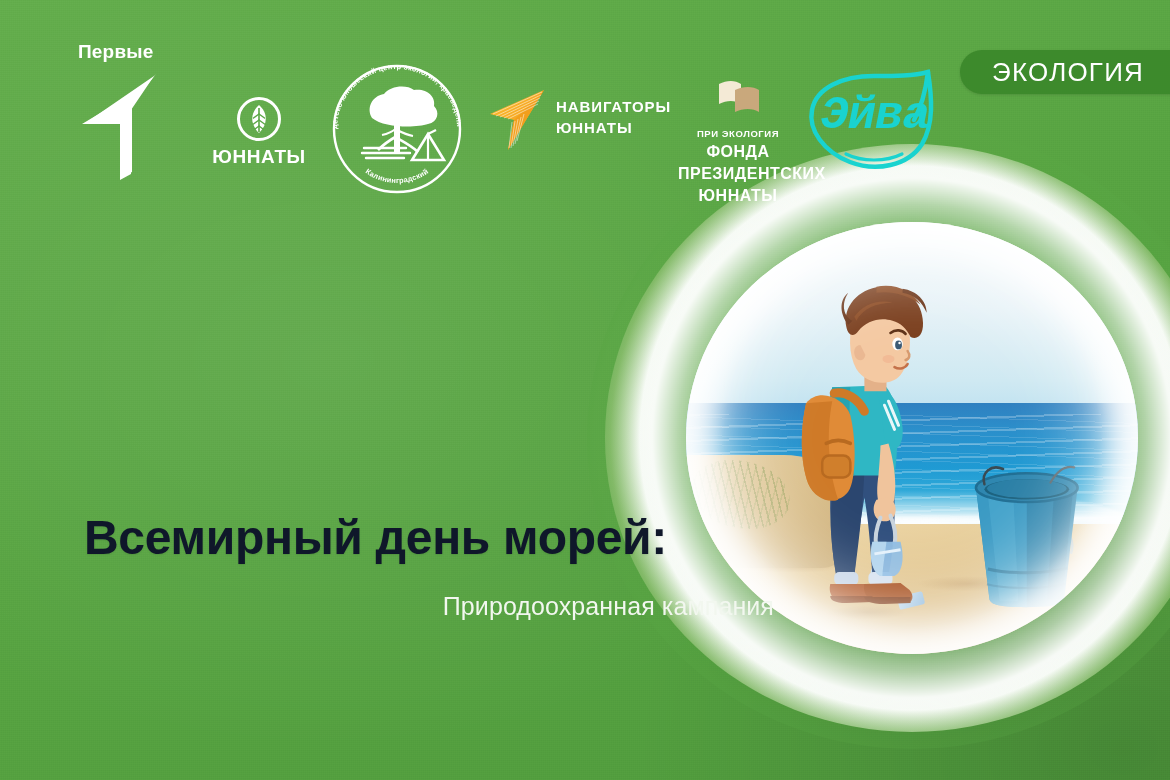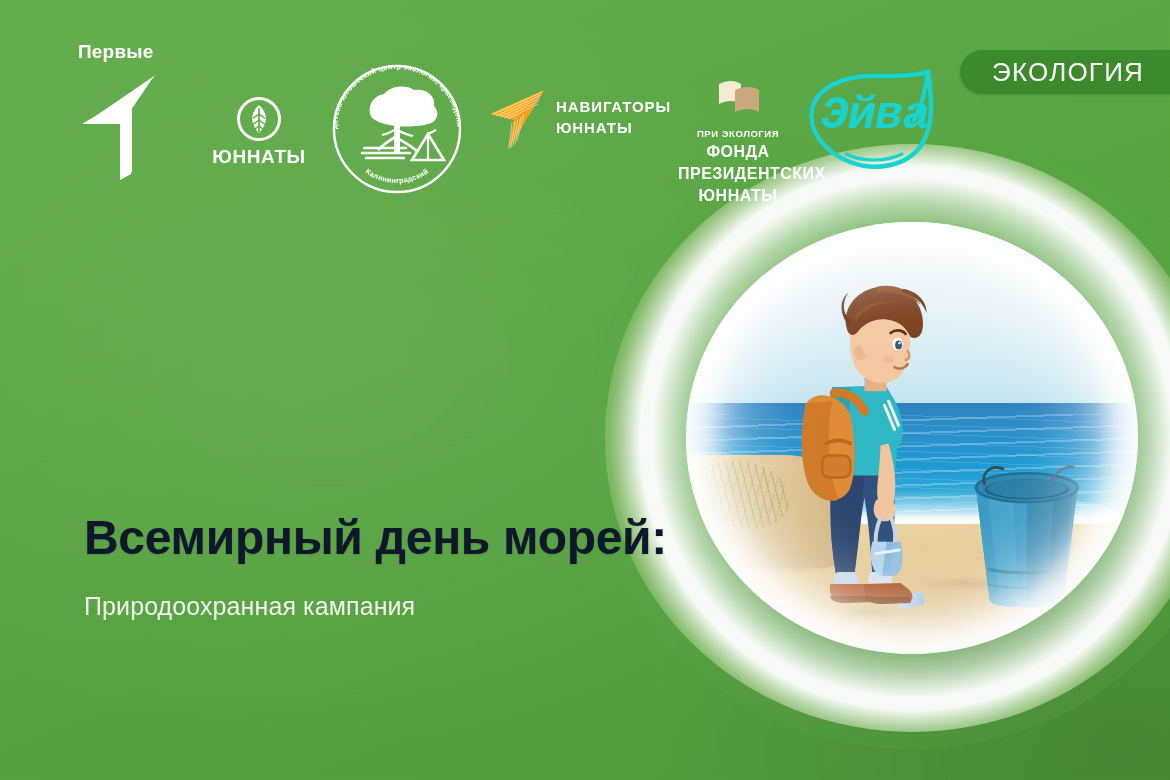--- a/index.html
+++ b/index.html
@@ -163,20 +163,21 @@
   }
   .headline .title .ln { display: block; white-space: nowrap; }
   .headline .subtitle {
     margin: 26px 0 0 0;
     font-size: 25px;
     font-weight: 400;
     line-height: 1.2;
     color: #f2f7ef;
     letter-spacing: .1px;
     white-space: nowrap;
+    text-align: right;
   }
 
   
   .illustration {
     position: absolute;
     left: 686px;
     top: 222px;
     width: 452px;
     height: 432px;
     z-index: 5;

